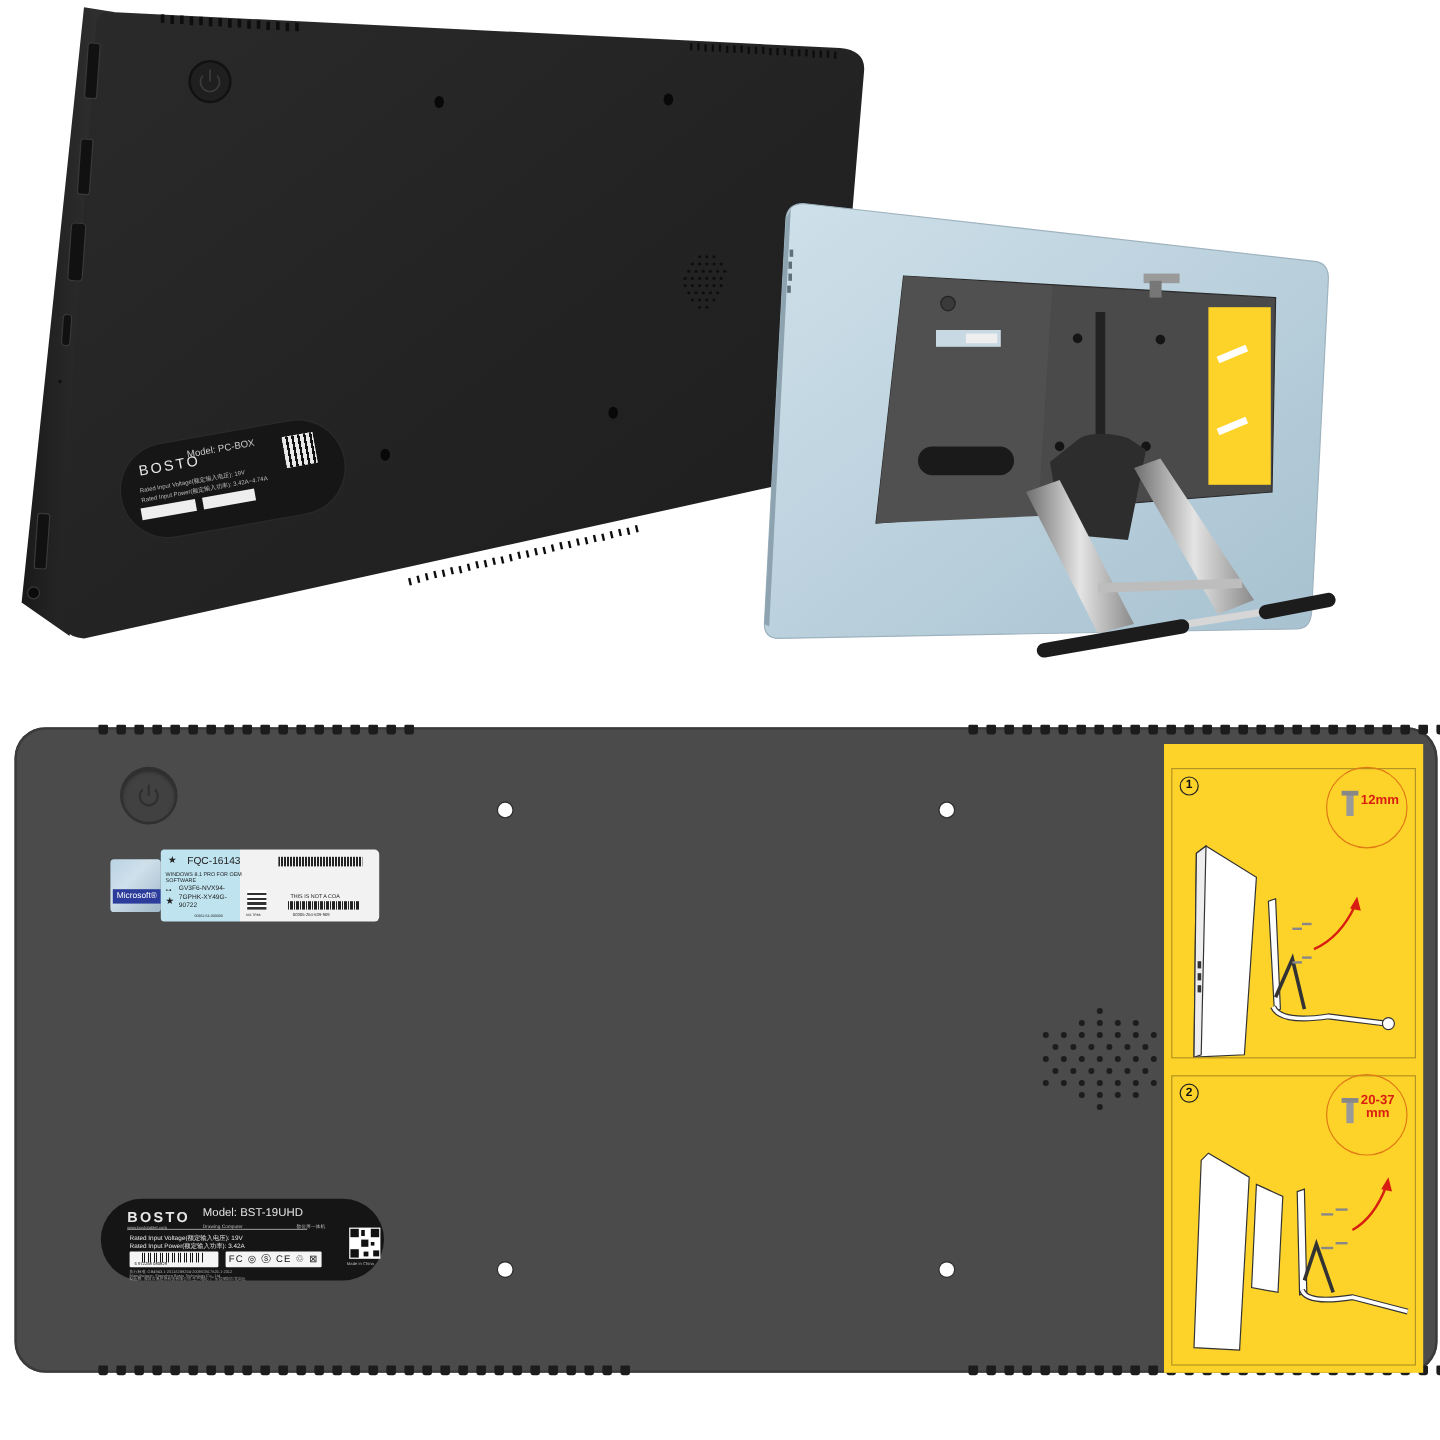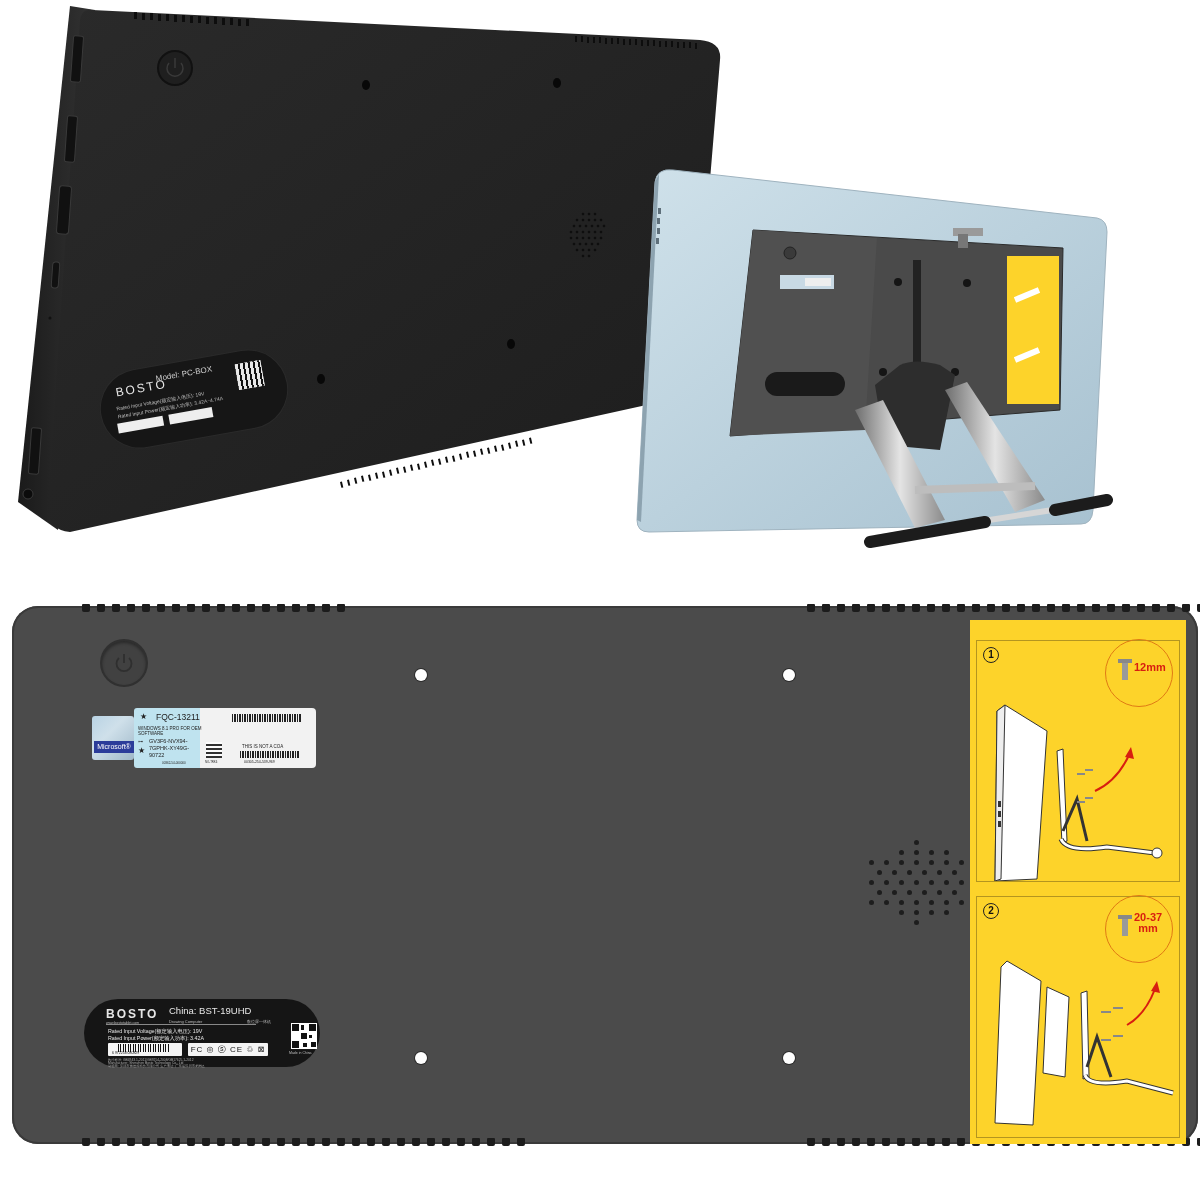--- a/index.html
+++ b/index.html
@@ -429,21 +429,21 @@
   <div class="mount-hole" style="left:771px;top:63px;"></div>
   <div class="mount-hole" style="left:403px;top:446px;"></div>
   <div class="mount-hole" style="left:771px;top:446px;"></div>
 
   <div id="coa">
     <div class="holo"></div>
     <div class="ms">Microsoft®</div>
     <div class="blue"></div>
     <div class="white"></div>
     <span class="t" style="left:48px;top:18px;font-size:8px;">★</span>
-    <span class="t" style="left:64px;top:18px;font-size:8.5px;">FQC-13211</span>
+    <span class="t" style="left:64px;top:18px;font-size:8.5px;">FQC-16143</span>
     <span class="t" style="left:46px;top:32px;font-size:4.5px;">WINDOWS 8.1 PRO FOR OEM</span>
     <span class="t" style="left:46px;top:37px;font-size:4.5px;">SOFTWARE</span>
     <span class="t" style="left:46px;top:44px;font-size:5px;">⊶</span>
     <span class="t" style="left:57px;top:44px;font-size:5.5px;">GV3F6-NVX94-</span>
     <span class="t" style="left:57px;top:51px;font-size:5.5px;">7GPHK-XY49G-</span>
     <span class="t" style="left:57px;top:58px;font-size:5.5px;">90722</span>
     <span class="t" style="left:46px;top:52px;font-size:8px;">★</span>
     <span class="t" style="left:70px;top:67px;font-size:3px;">00362-54-000000</span>
     <span class="bc" style="left:140px;top:20px;width:70px;height:8px;"></span>
     <span class="dm" style="left:114px;top:48px;"></span>
@@ -495,21 +495,21 @@
     <i class="sdot" style="left:42px;top:72px"></i>
       <i class="sdot" style="left:57px;top:72px"></i>
       <i class="sdot" style="left:72px;top:72px"></i>
       <i class="sdot" style="left:87px;top:72px"></i>
     <i class="sdot" style="left:57px;top:82px"></i>
   </div>
 
   <div id="rating">
     <span class="brand">BOSTO</span>
     <span class="site">www.bostotablet.com</span>
-    <span class="model">China: BST-19UHD</span>
+    <span class="model">Model: BST-19UHD</span>
     <span class="sub">Drawing Computer</span>
     <span class="sub2">数位屏一体机</span>
     <span class="line"></span>
     <span class="v">Rated Input Voltage(额定输入电压): 19V</span>
     <span class="p">Rated Input Power(额定输入功率): 3.42A</span>
     <span class="barbox">
       <span class="bars"></span>
       <span class="num">6 972258 080829</span>
     </span>
     <span class="certbox">FC ◎ ⓢ CE ♲ ⊠</span>

